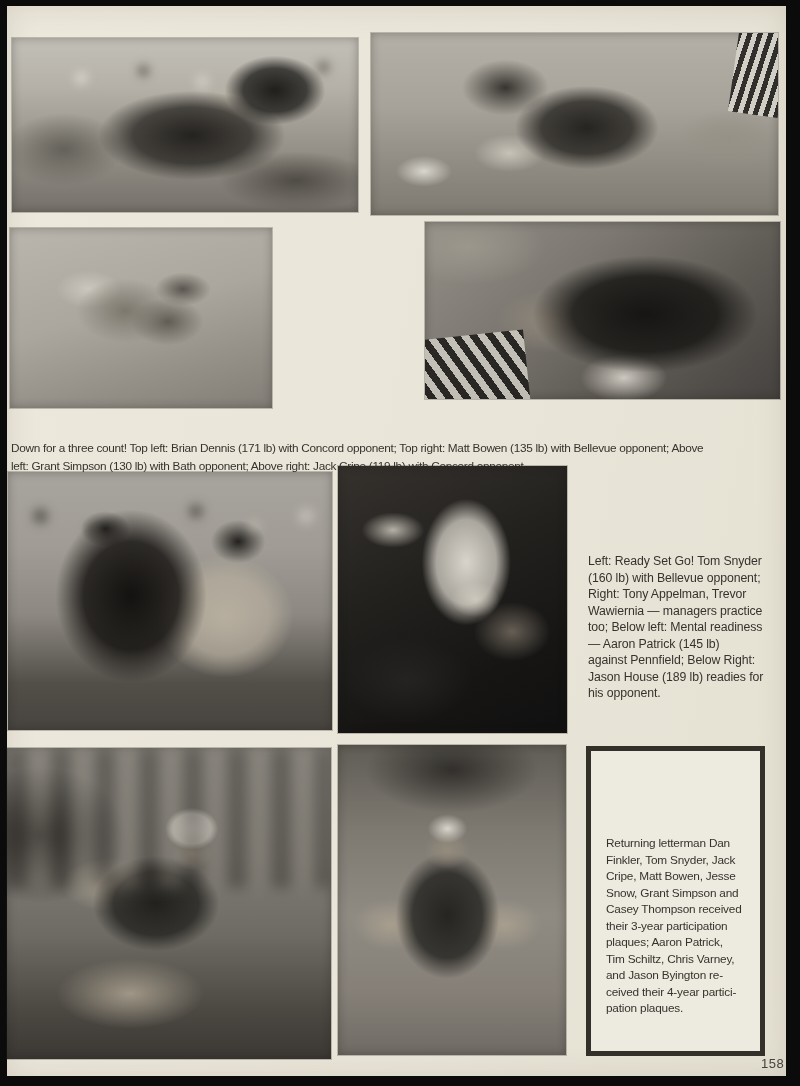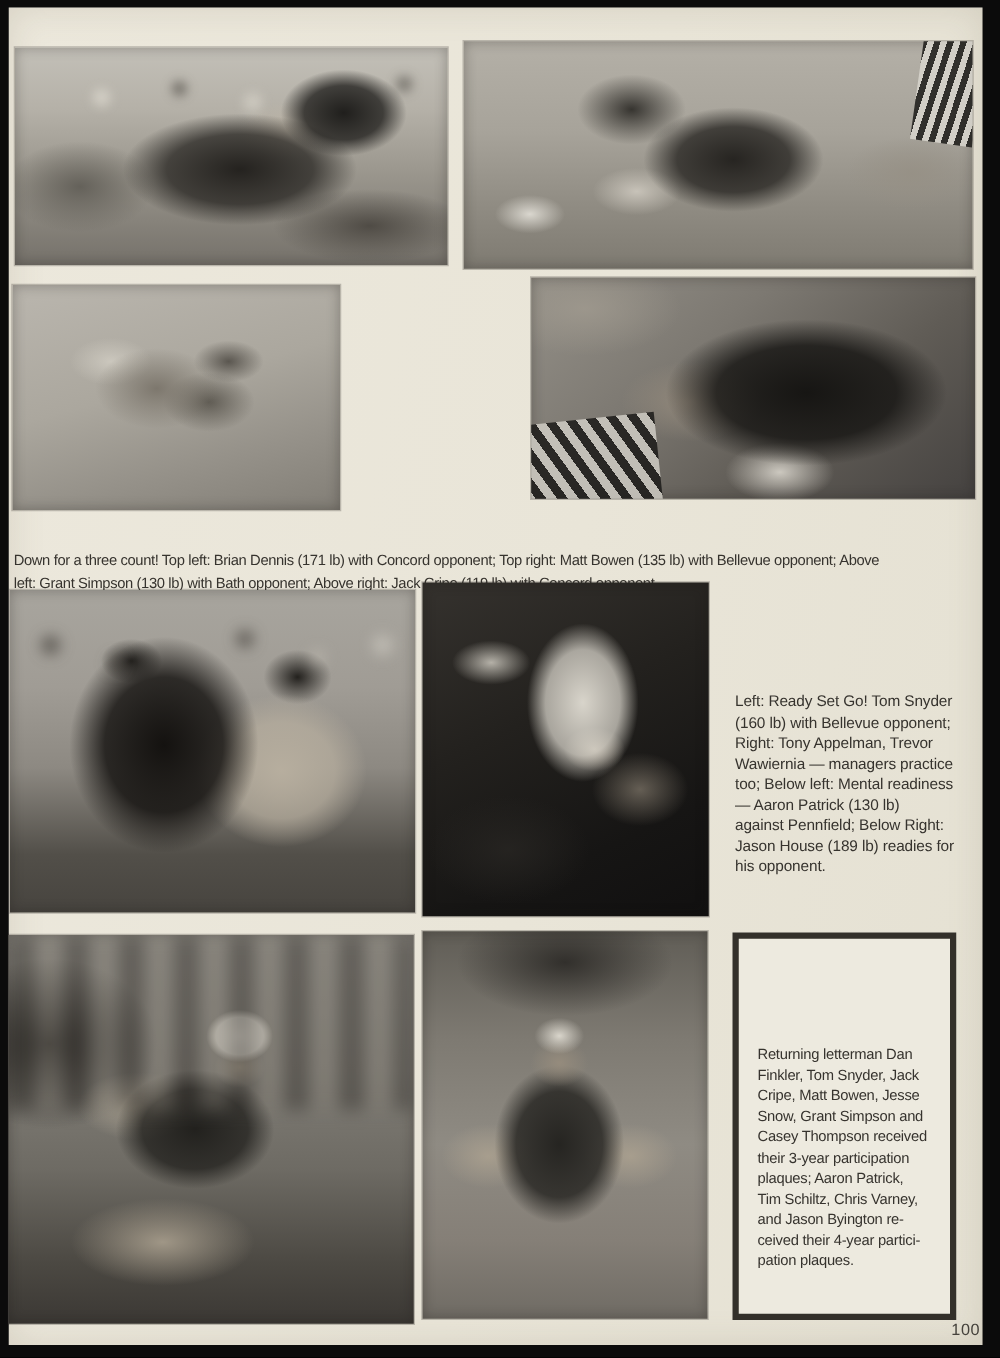--- a/index.html
+++ b/index.html
@@ -148,21 +148,21 @@
 left: Grant Simpson (130 lb) with Bath opponent; Above right: Jack Cripe (119 lb) with Concord opponent.</p>
 
   <div class="photo photo-tom" aria-label="Two wrestlers set in referee's position before the whistle, crowd in bleachers behind"></div>
   <div class="photo photo-managers" aria-label="Two managers practicing a hold, one in a white shirt lifting the other, dark background"></div>
 
   <p class="side-caption">Left: Ready Set Go! Tom Snyder
 (160 lb) with Bellevue opponent;
 Right: Tony Appelman, Trevor
 Wawiernia — managers practice
 too; Below left: Mental readiness
-— Aaron Patrick (130 lb)
+— Aaron Patrick (145 lb)
 against Pennfield; Below Right:
 Jason House (189 lb) readies for
 his opponent.</p>
 
   <div class="photo photo-aaron" aria-label="Wrestler in white headgear and dark singlet crouched on the mat, opponent behind"></div>
   <div class="photo photo-jason" aria-label="Heavyweight wrestler in Lions singlet on all fours on the mat"></div>
 
   <div class="letterman-box">
     <p>Returning letterman Dan
 Finkler, Tom Snyder, Jack
@@ -170,14 +170,14 @@
 Snow, Grant Simpson and
 Casey Thompson received
 their 3-year participation
 plaques; Aaron Patrick,
 Tim Schiltz, Chris Varney,
 and Jason Byington re-
 ceived their 4-year partici-
 pation plaques.</p>
   </div>
 
-  <div class="page-number">100</div>
+  <div class="page-number">158</div>
 </div>
 
 </body></html>

